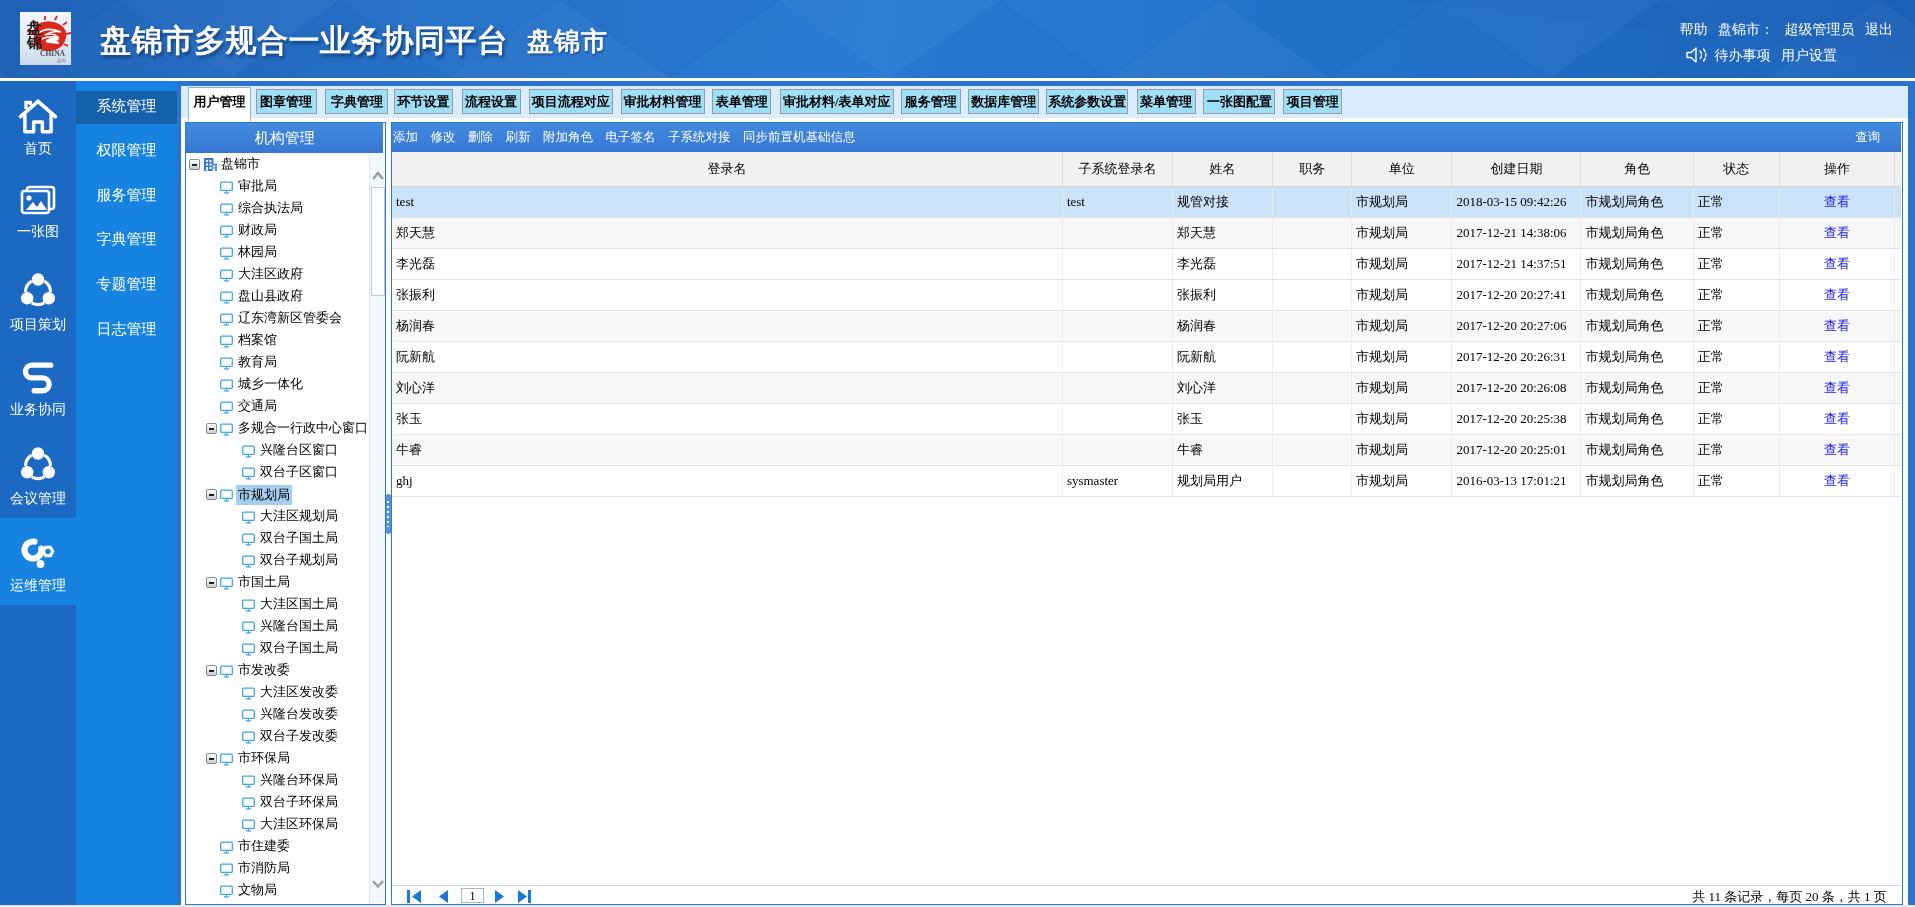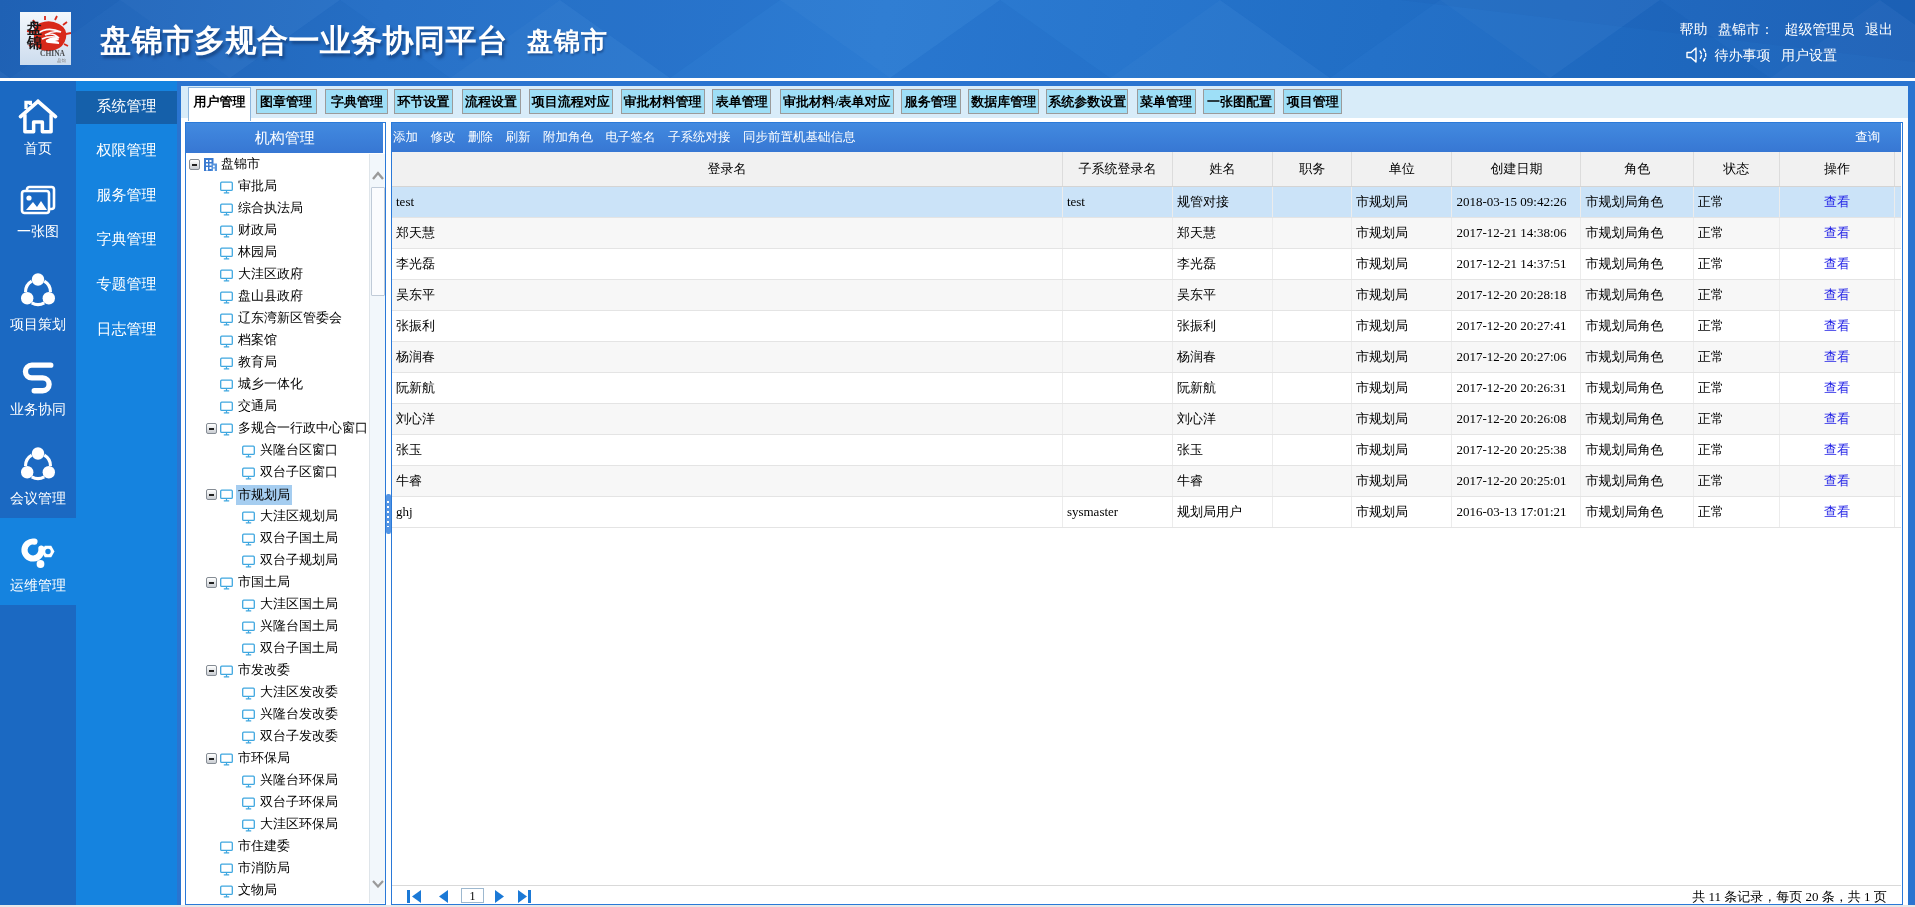--- a/index.html
+++ b/index.html
@@ -573,32 +573,20 @@
               <td></td>
               <td>李光磊</td>
               <td></td>
               <td>市规划局</td>
               <td class="date">2017-12-21 14:37:51</td>
               <td>市规划局角色</td>
               <td>正常</td>
               <td class="c"><a class="vw" href="#">查看</a></td>
               <td></td>
             </tr>
-      <tr class="stripe">
-              <td>吴东平</td>
-              <td></td>
-              <td>吴东平</td>
-              <td></td>
-              <td>市规划局</td>
-              <td class="date">2017-12-20 20:28:18</td>
-              <td>市规划局角色</td>
-              <td>正常</td>
-              <td class="c"><a class="vw" href="#">查看</a></td>
-              <td></td>
-            </tr>
       <tr>
               <td>张振利</td>
               <td></td>
               <td>张振利</td>
               <td></td>
               <td>市规划局</td>
               <td class="date">2017-12-20 20:27:41</td>
               <td>市规划局角色</td>
               <td>正常</td>
               <td class="c"><a class="vw" href="#">查看</a></td>

